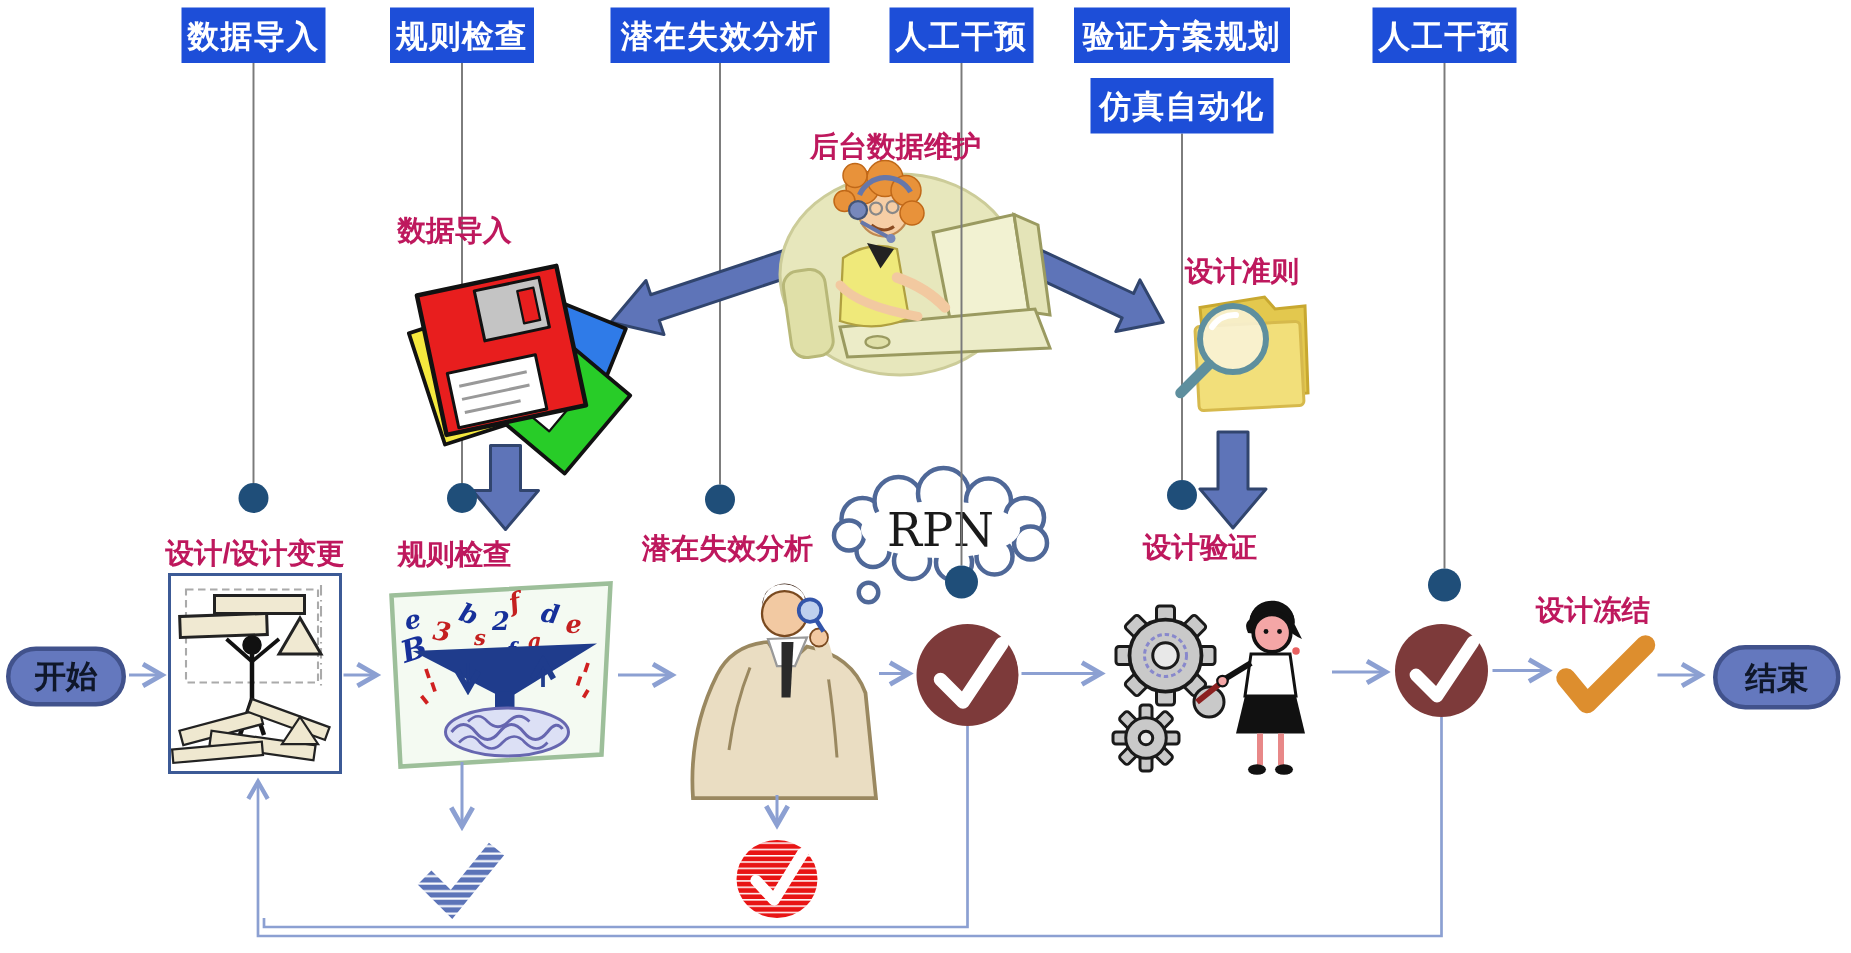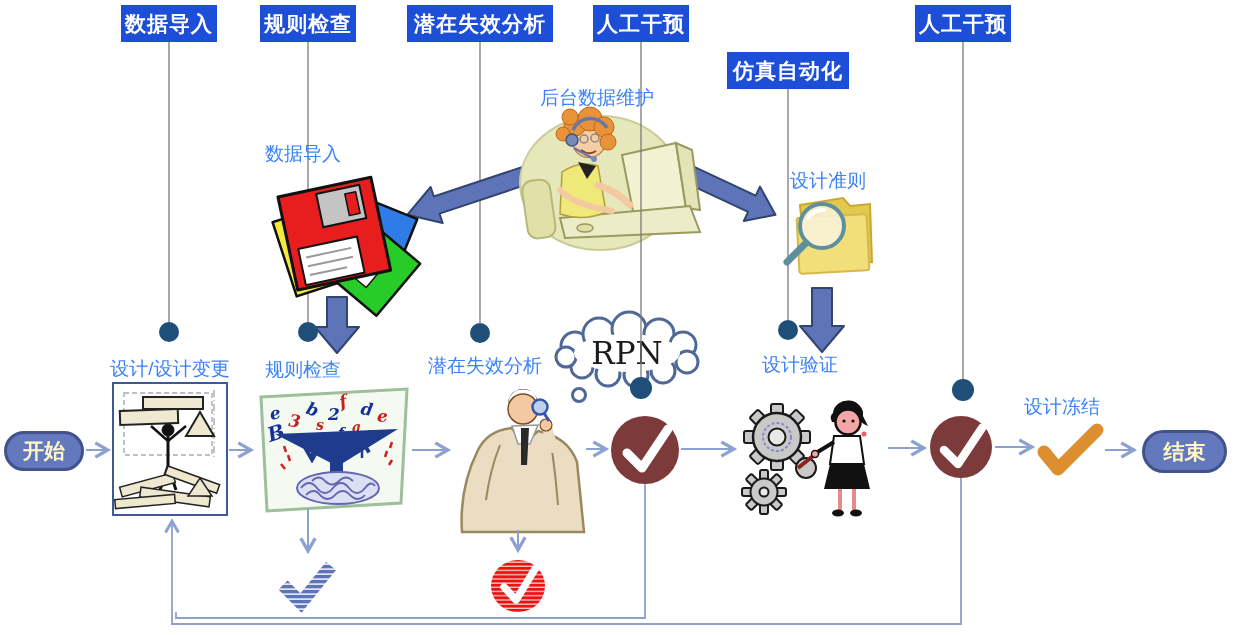--- a/index.html
+++ b/index.html
@@ -2,24 +2,24 @@
 <html><head>
 <meta charset="utf-8">
 <style>
   html,body{margin:0;padding:0;background:#fff;}
   #canvas{position:relative;width:1234px;height:635px;background:#fff;overflow:hidden;
           font-family:"Liberation Sans",sans-serif;}
   #diagram-svg{position:absolute;left:0;top:0;}
   .callout{position:absolute;height:37px;background:#1d4ed8;color:#fff;font-weight:bold;
            font-size:21px;display:flex;align-items:center;justify-content:center;
            letter-spacing:1px;}
-  .lbl{position:absolute;color:#3b82f6;font-weight:400;font-size:19px;white-space:nowrap;
+  .lbl{position:absolute;color:#be185d;font-weight:700;font-size:19px;white-space:nowrap;
        transform:translateX(-50%);}
   .pill{position:absolute;background:#6478BE;border:3px solid #41528C;border-radius:24px;
-        color:#fef9c3;font-size:21px;font-weight:600;display:flex;align-items:center;
+        color:#0f172a;font-size:21px;font-weight:600;display:flex;align-items:center;
         justify-content:center;box-sizing:border-box;}
 </style>
 </head>
 <body>
 
 <div id="canvas">
 
 <svg id="diagram-svg" width="1234" height="635" viewBox="0 0 1234 635">
   <defs>
     <marker id="chev" viewBox="0 0 10 10" refX="7.5" refY="5" markerWidth="9" markerHeight="9" orient="auto">
@@ -308,20 +308,21 @@
 
   <g>
     <polyline points="1044,452 1058,469 1097,430" fill="none" stroke="#DD8E2E" stroke-width="13" stroke-linecap="round" stroke-linejoin="round"></polyline>
   </g>
 </svg>
 
 <div class="callout" style="left:121px;top:5px;width:96px;">数据导入</div>
 <div class="callout" style="left:260px;top:5px;width:96px;">规则检查</div>
 <div class="callout" style="left:407px;top:5px;width:146px;">潜在失效分析</div>
 <div class="callout" style="left:593px;top:5px;width:96px;">人工干预</div>
+<div class="callout" style="left:716px;top:5px;width:144px;">验证方案规划</div>
 <div class="callout" style="left:915px;top:5px;width:96px;">人工干预</div>
 <div class="callout" style="left:727px;top:52px;width:122px;">仿真自动化</div>
 
 <div class="lbl" style="left:597px;top:85px;">后台数据维护</div>
 <div class="lbl" style="left:303px;top:141px;">数据导入</div>
 <div class="lbl" style="left:828px;top:168px;">设计准则</div>
 <div class="lbl" style="left:170px;top:356px;">设计/设计变更</div>
 <div class="lbl" style="left:303px;top:357px;">规则检查</div>
 <div class="lbl" style="left:485px;top:353px;">潜在失效分析</div>
 <div class="lbl" style="left:800px;top:352px;">设计验证</div>

